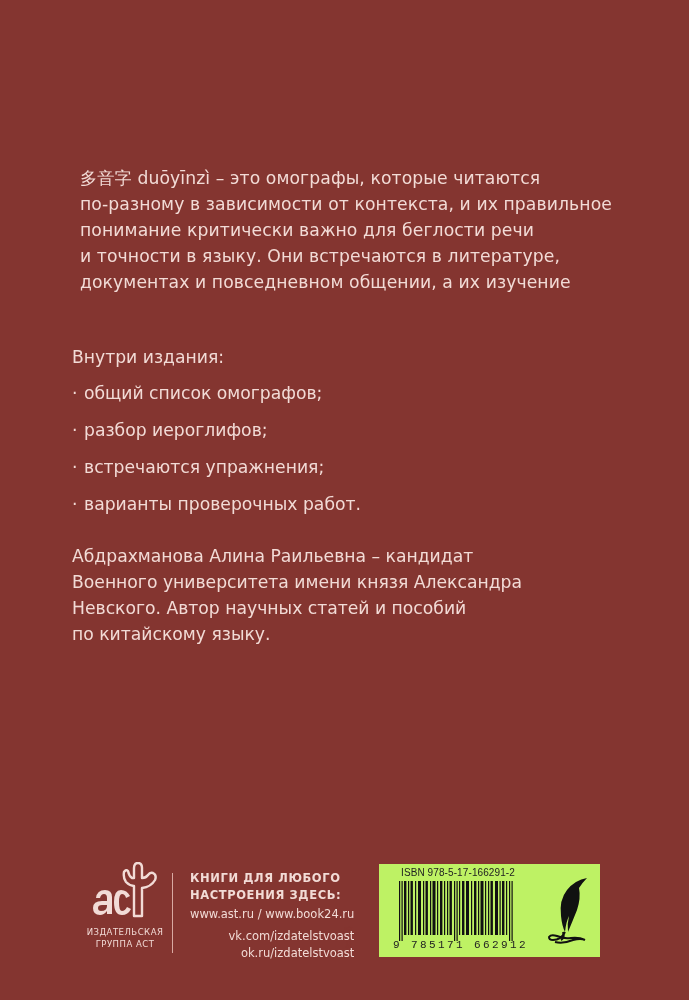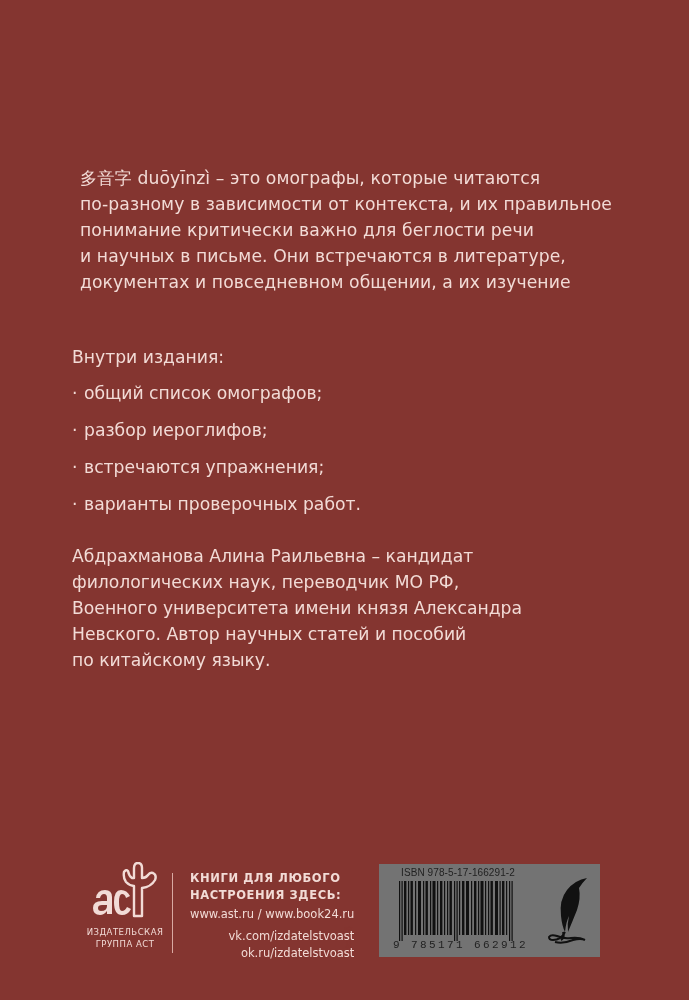--- a/index.html
+++ b/index.html
@@ -132,21 +132,21 @@
     position: relative;
   }
   .social-icon svg { position: absolute; left: 0; top: 0; }
 
   .barcode-panel {
     position: absolute;
     left: 379px;
     top: 864px;
     width: 221px;
     height: 93px;
-    background: #737373;
+    background: #bef264;
   }
   .isbn-label {
     position: absolute;
     left: 22px;
     top: 3px;
     font-family: "Liberation Sans", sans-serif;
     font-size: 10px;
     color: #222;
     letter-spacing: 0.1px;
   }
@@ -175,36 +175,35 @@
     height: 72px;
   }
 </style>
 </head>
 <body>
 
 <div class="intro">
   <span class="line">多音字 duōyīnzì – это омографы, которые читаются</span>
   <span class="line">по-разному в зависимости от контекста, и их правильное</span>
   <span class="line">понимание критически важно для беглости речи</span>
-  <span class="line">и научных в письме. Они встречаются в литературе,</span>
+  <span class="line">и точности в языку. Они встречаются в литературе,</span>
   <span class="line">документах и повседневном общении, а их изучение</span>
 </div>
 
 <div class="contents-title">Внутри издания:</div>
 
 <ul class="contents-list">
   <li><span class="bullet">·</span><span>общий список омографов;</span></li>
   <li><span class="bullet">·</span><span>разбор иероглифов;</span></li>
   <li><span class="bullet">·</span><span>встречаются упражнения;</span></li>
   <li><span class="bullet">·</span><span>варианты проверочных работ.</span></li>
 </ul>
 
 <div class="author">
   <span class="line"><span class="name">Абдрахманова Алина Раильевна</span><span> – кандидат</span></span>
-  <span class="line">филологических наук, переводчик МО РФ,</span>
   <span class="line">Военного университета имени князя Александра</span>
   <span class="line">Невского. Автор научных статей и пособий</span>
   <span class="line">по китайскому языку.</span>
 </div>
 
 <div class="publisher-logo">
   <svg class="logo-mark" viewBox="0 0 72 56" width="72" height="56">
 
     <path d="M44 54 L44 24 Q40 24 36 20 Q33 16 34 10 Q36 7 38 9 Q39 14 42 16 L44 16 L44 6 Q44 1 48 1 Q52 1 52 6 L52 16 Q56 16 58 13 Q60 10 63 11 Q67 13 65 18 Q61 25 52 26 L52 54 Z" fill="none" stroke="#f2dbd6" stroke-width="2.4" stroke-linejoin="round"></path>
 

